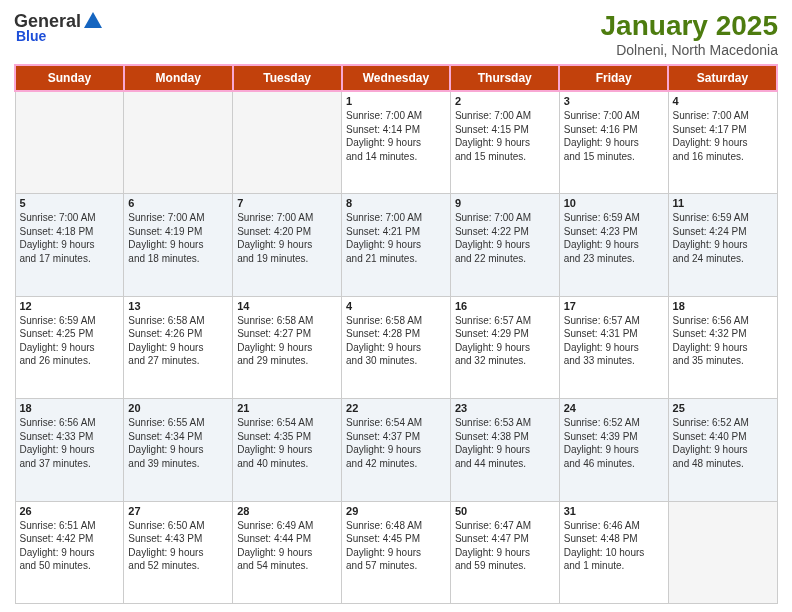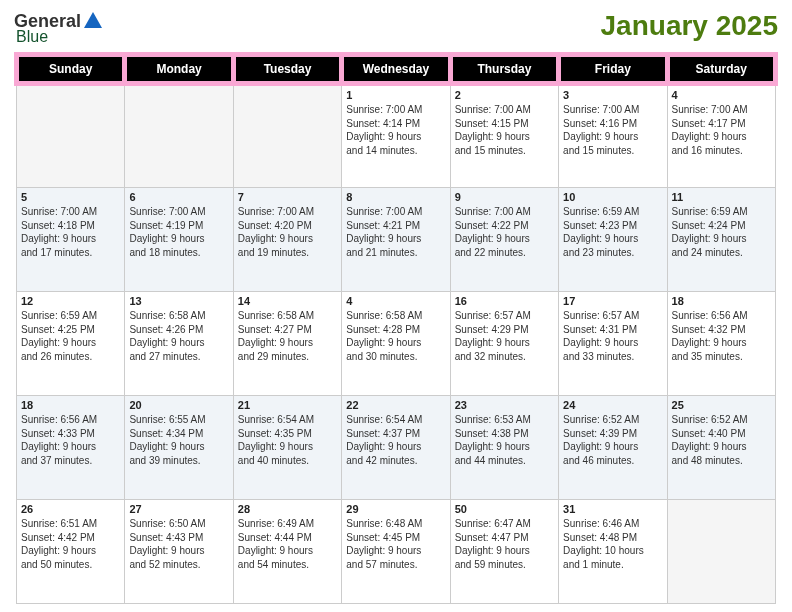--- a/index.html
+++ b/index.html
@@ -31,23 +31,23 @@
     .logo-text {
       display: flex;
       align-items: center;
     }
     .logo-general {
       font-size: 18px;
       font-weight: bold;
       color: #333;
     }
     .logo-blue {
-      font-size: 16px;
-      font-weight: normal;
-      color: #14532d;
+      font-size: 14px;
+      font-weight: bold;
+      color: #1d4ed8;
     }
     .title-section {
       text-align: right;
     }
     .month-year {
       font-size: 28px;
       font-weight: bold;
       color: #4d7c0f;
     }
     .location {
@@ -55,26 +55,26 @@
       color: #555;
     }
     .calendar {
       flex: 1;
       border: 1px solid #ccc;
       border-collapse: collapse;
       width: 100%;
       table-layout: fixed;
     }
     .calendar th {
-      background: #000000;
+      background: #c2410c;
       color: #fff;
       text-align: center;
       padding: 5px 2px;
       font-size: 12px;
-      border: 5px solid #f9a8d4;
+      border: 2px solid #f9a8d4;
     }
     .calendar td {
       border: 1px solid #ccc;
       vertical-align: top;
       padding: 3px 4px;
       font-size: 9.5px;
       color: #333;
       height: 82px;
       background: #fff;
     }
@@ -105,20 +105,21 @@
       <div class="logo-text">
         <span class="logo-general">General</span>
         <svg width="22" height="22" viewBox="0 0 22 22" style="margin:0 1px">
           <polygon points="11,2 20,18 2,18" fill="#1565c0"></polygon>
         </svg>
       </div>
       <span class="logo-blue" style="margin-top:-4px; margin-left:2px;">Blue</span>
     </div>
     <div class="title-section">
       <div class="month-year">January 2025</div>
+      <div class="location">Dolneni, North Macedonia</div>
     </div>
   </div>
 
   <table class="calendar">
     <thead>
       <tr>
         <th>Sunday</th>
         <th>Monday</th>
         <th>Tuesday</th>
         <th>Wednesday</th>

